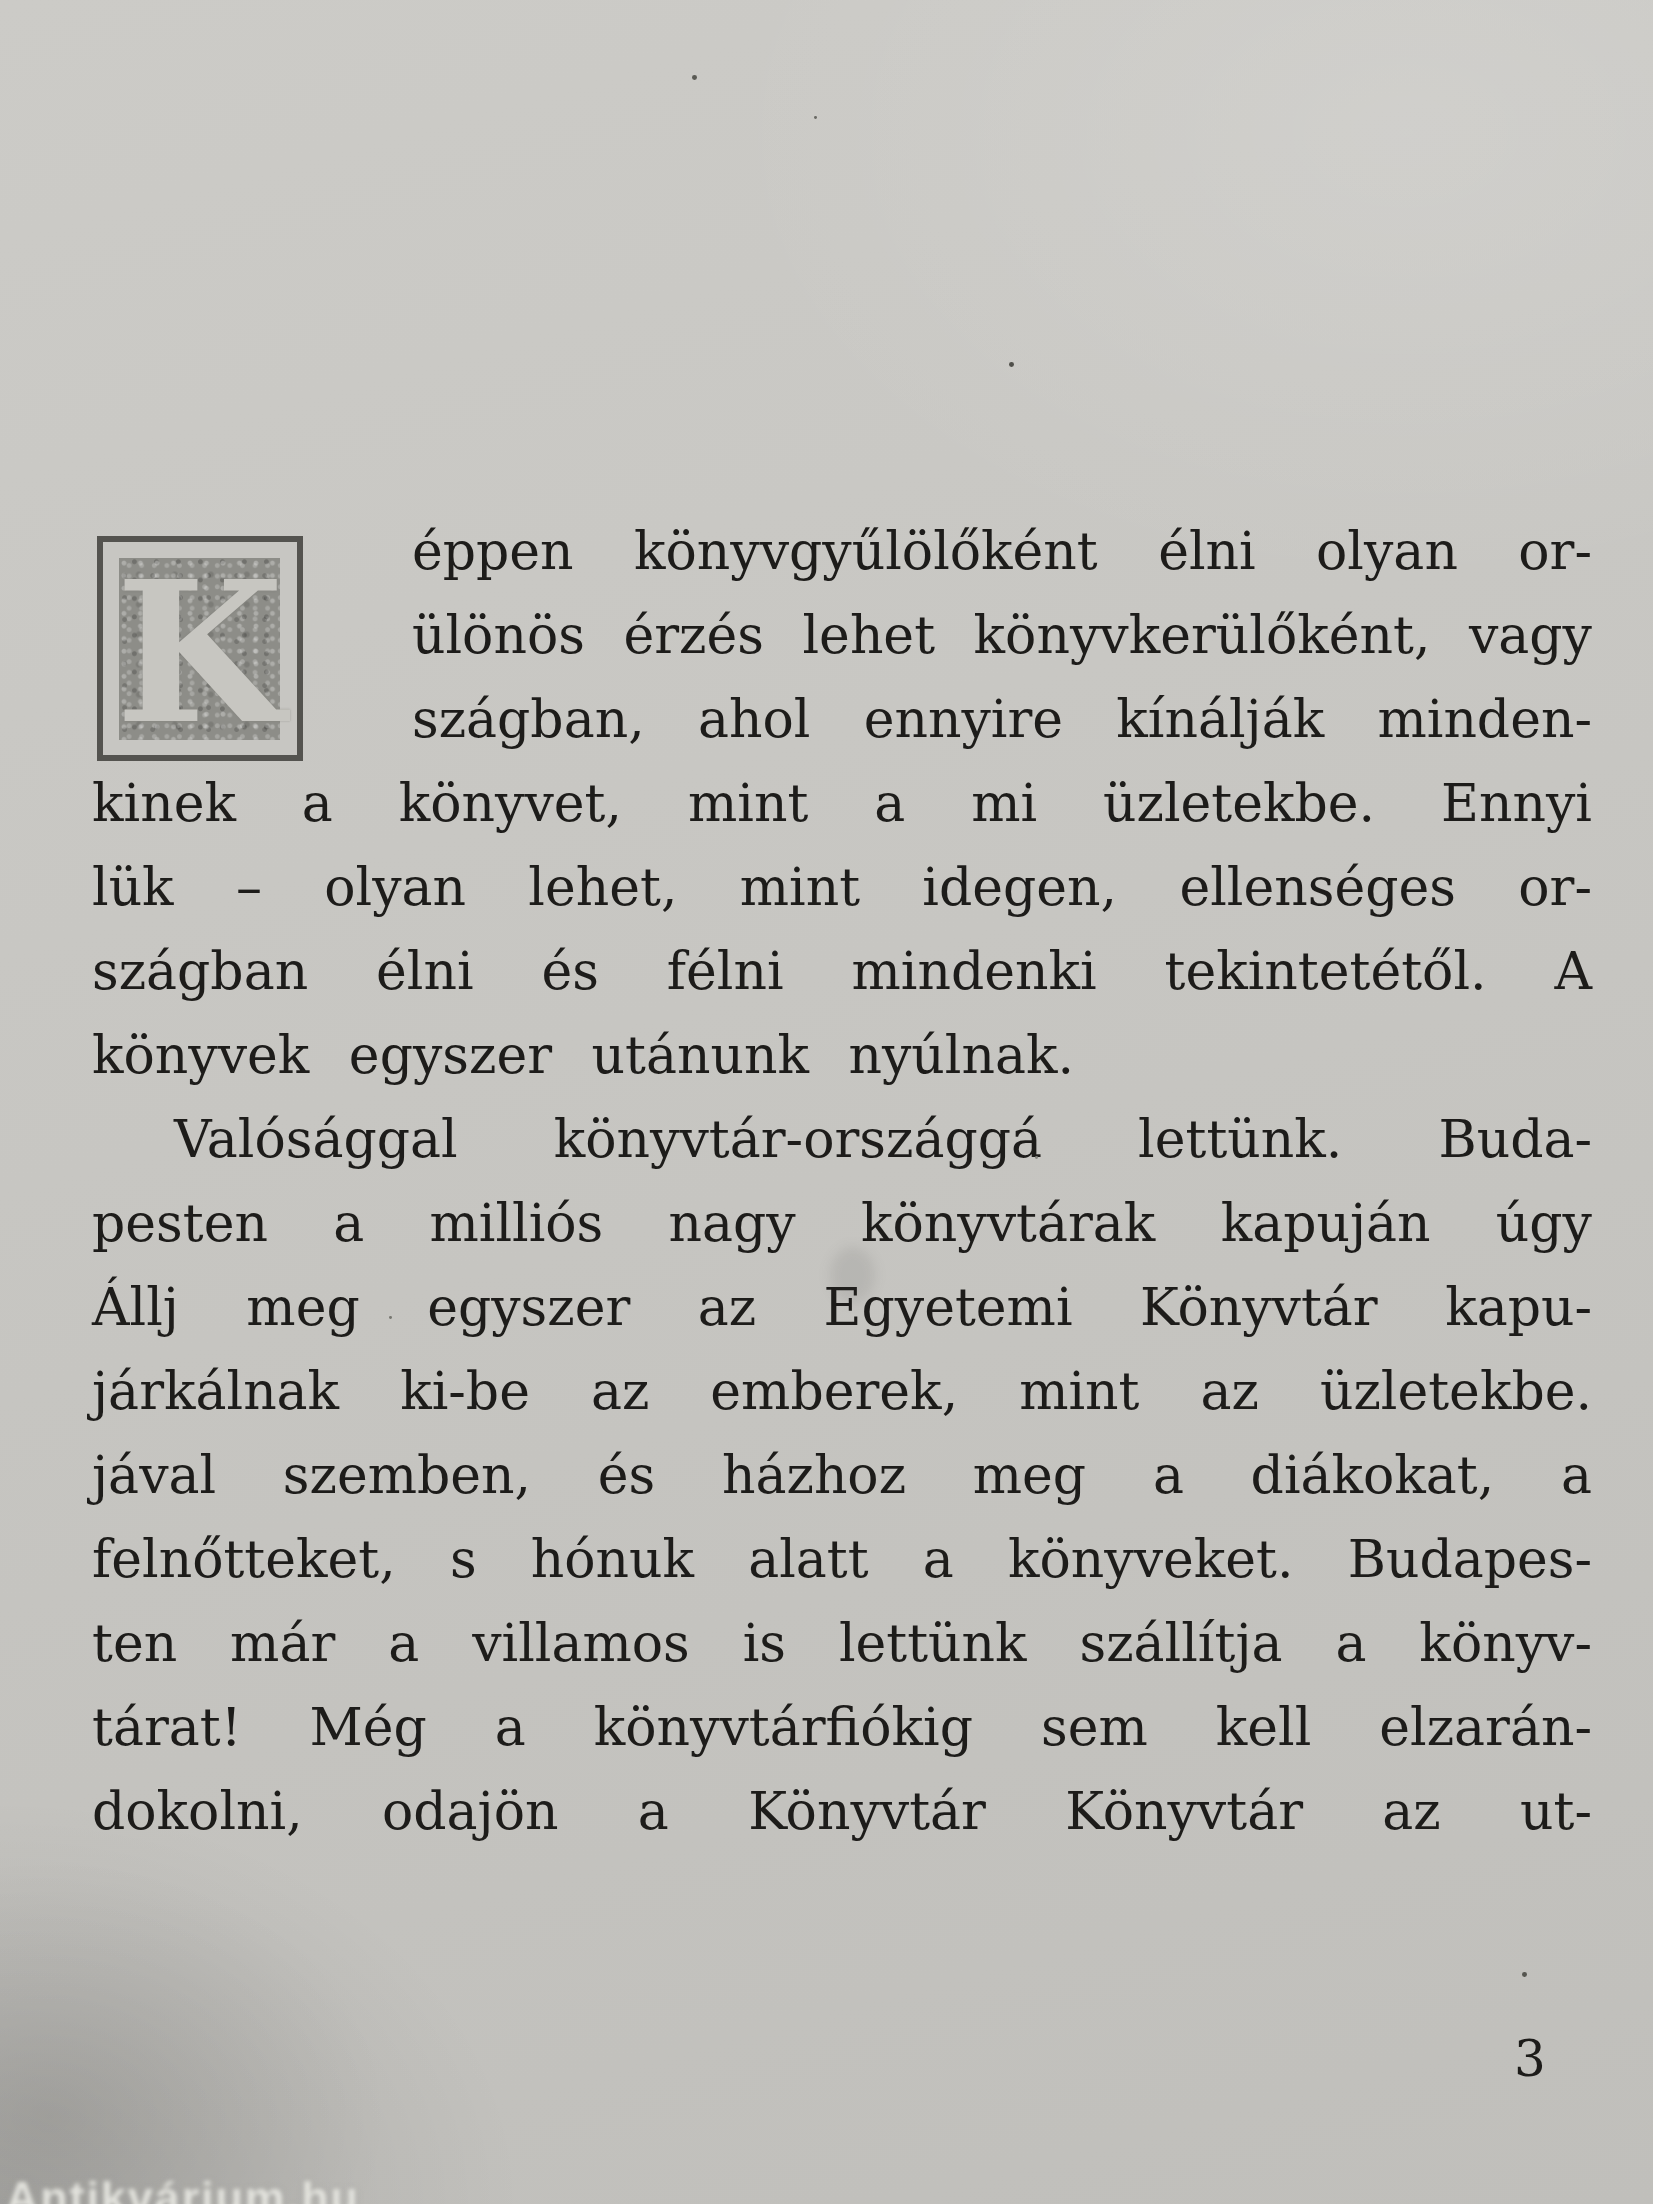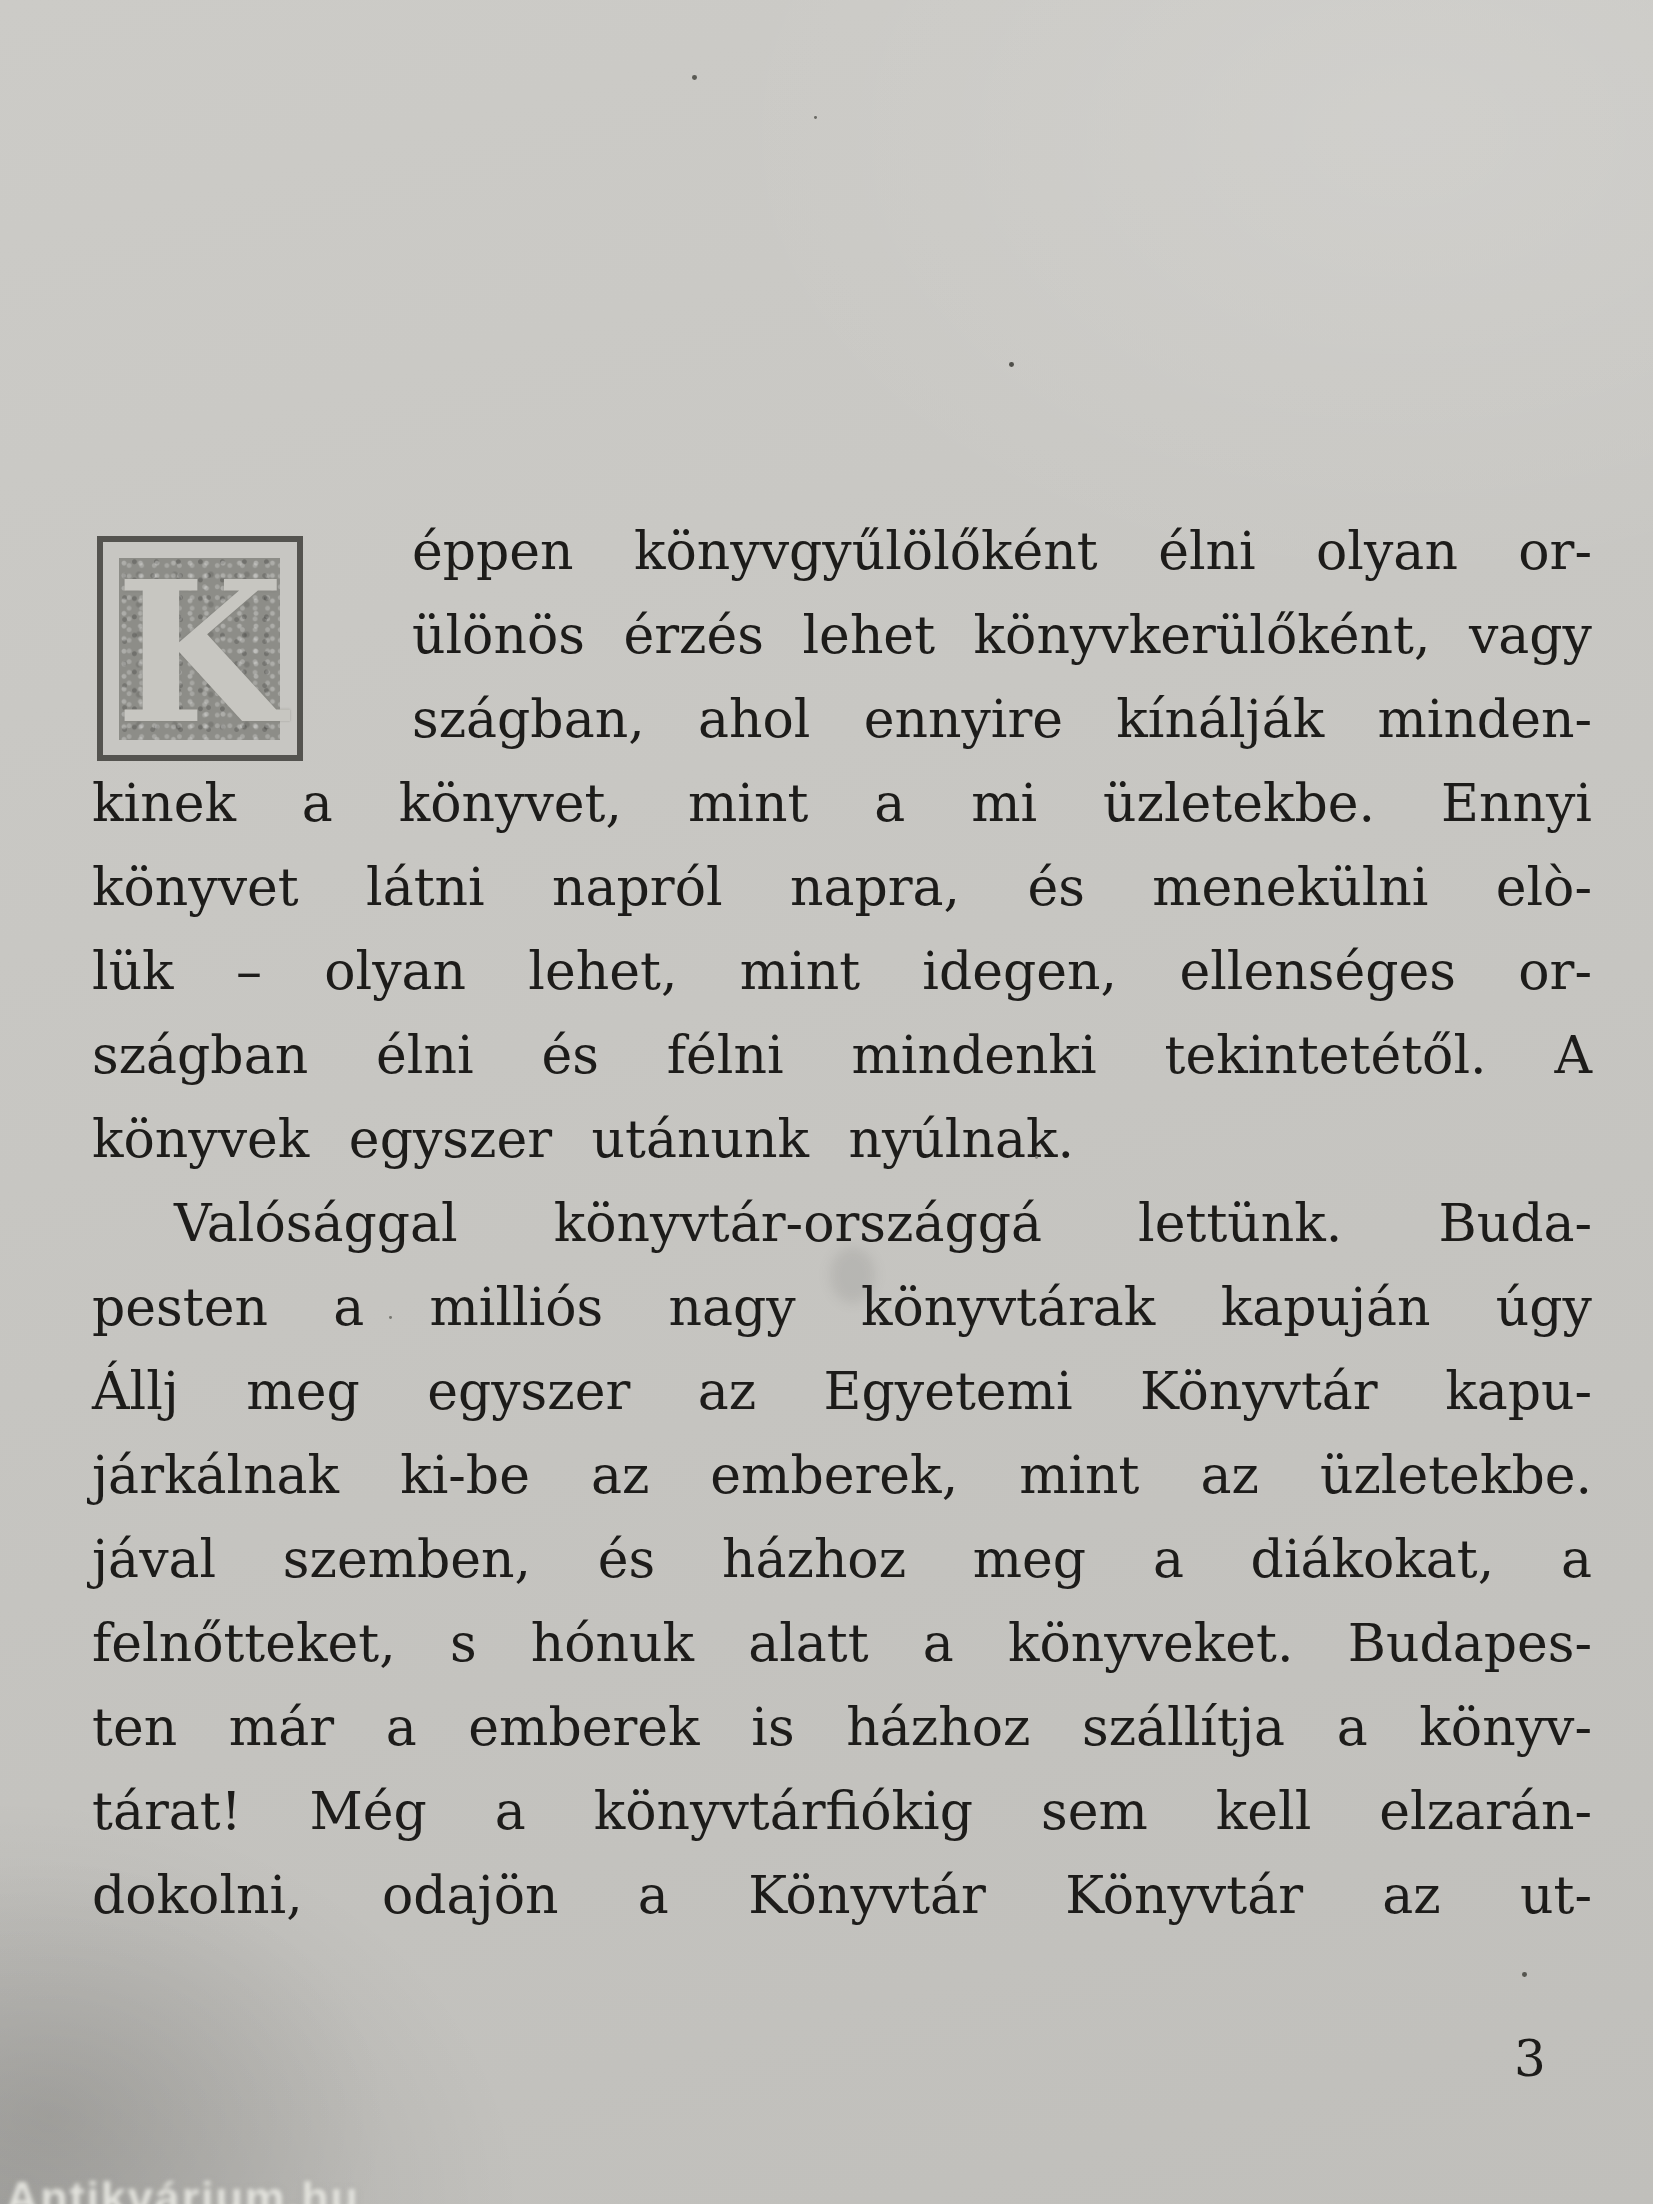--- a/index.html
+++ b/index.html
@@ -111,31 +111,30 @@
         </div>
       </div>
       <div class="head-lines">
         <div class="line">éppen könyvgyűlölőként élni olyan or-</div>
         <div class="line">ülönös érzés lehet könyvkerülőként, vagy</div>
         <div class="line">szágban, ahol ennyire kínálják minden-</div>
       </div>
     </div>
 
     <div class="line">kinek a könyvet, mint a mi üzletekbe. Ennyi</div>
-    <div class="line">könyvet látni napról napra, és menekülni elò-</div>
     <div class="line">lük – olyan lehet, mint idegen, ellenséges or-</div>
     <div class="line">szágban élni és félni mindenki tekintetétől. A</div>
     <div class="line no-just">könyvek egyszer utánunk nyúlnak.</div>
     <div class="line indent">Valósággal könyvtár-országgá lettünk. Buda-</div>
     <div class="line">pesten a milliós nagy könyvtárak kapuján úgy</div>
     <div class="line">Állj meg egyszer az Egyetemi Könyvtár kapu-</div>
     <div class="line">járkálnak ki-be az emberek, mint az üzletekbe.</div>
     <div class="line">jával szemben, és házhoz meg a diákokat, a</div>
     <div class="line">felnőtteket, s hónuk alatt a könyveket. Budapes-</div>
-    <div class="line">ten már a emberek is házhoz szállítja a könyv-</div>
+    <div class="line">ten már a villamos is lettünk szállítja a könyv-</div>
     <div class="line">tárat! Még a könyvtárfiókig sem kell elzarán-</div>
     <div class="line">dokolni, odajön a Könyvtár Könyvtár az ut-</div>
 
   </div>
 
   <div class="page-number">3</div>
 
   <div class="watermark">Antikvárium.hu</div>
 
   <div class="specks"></div>

